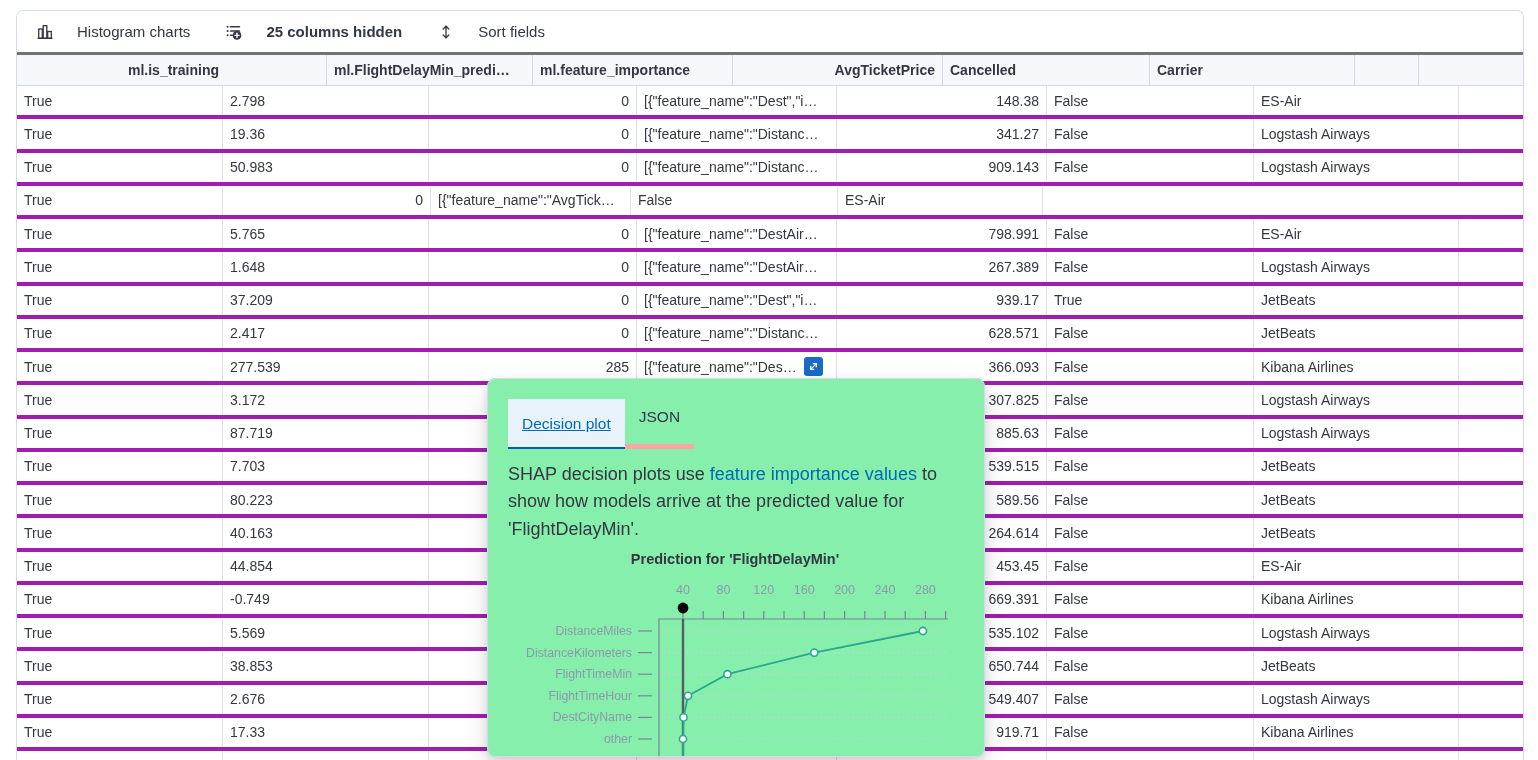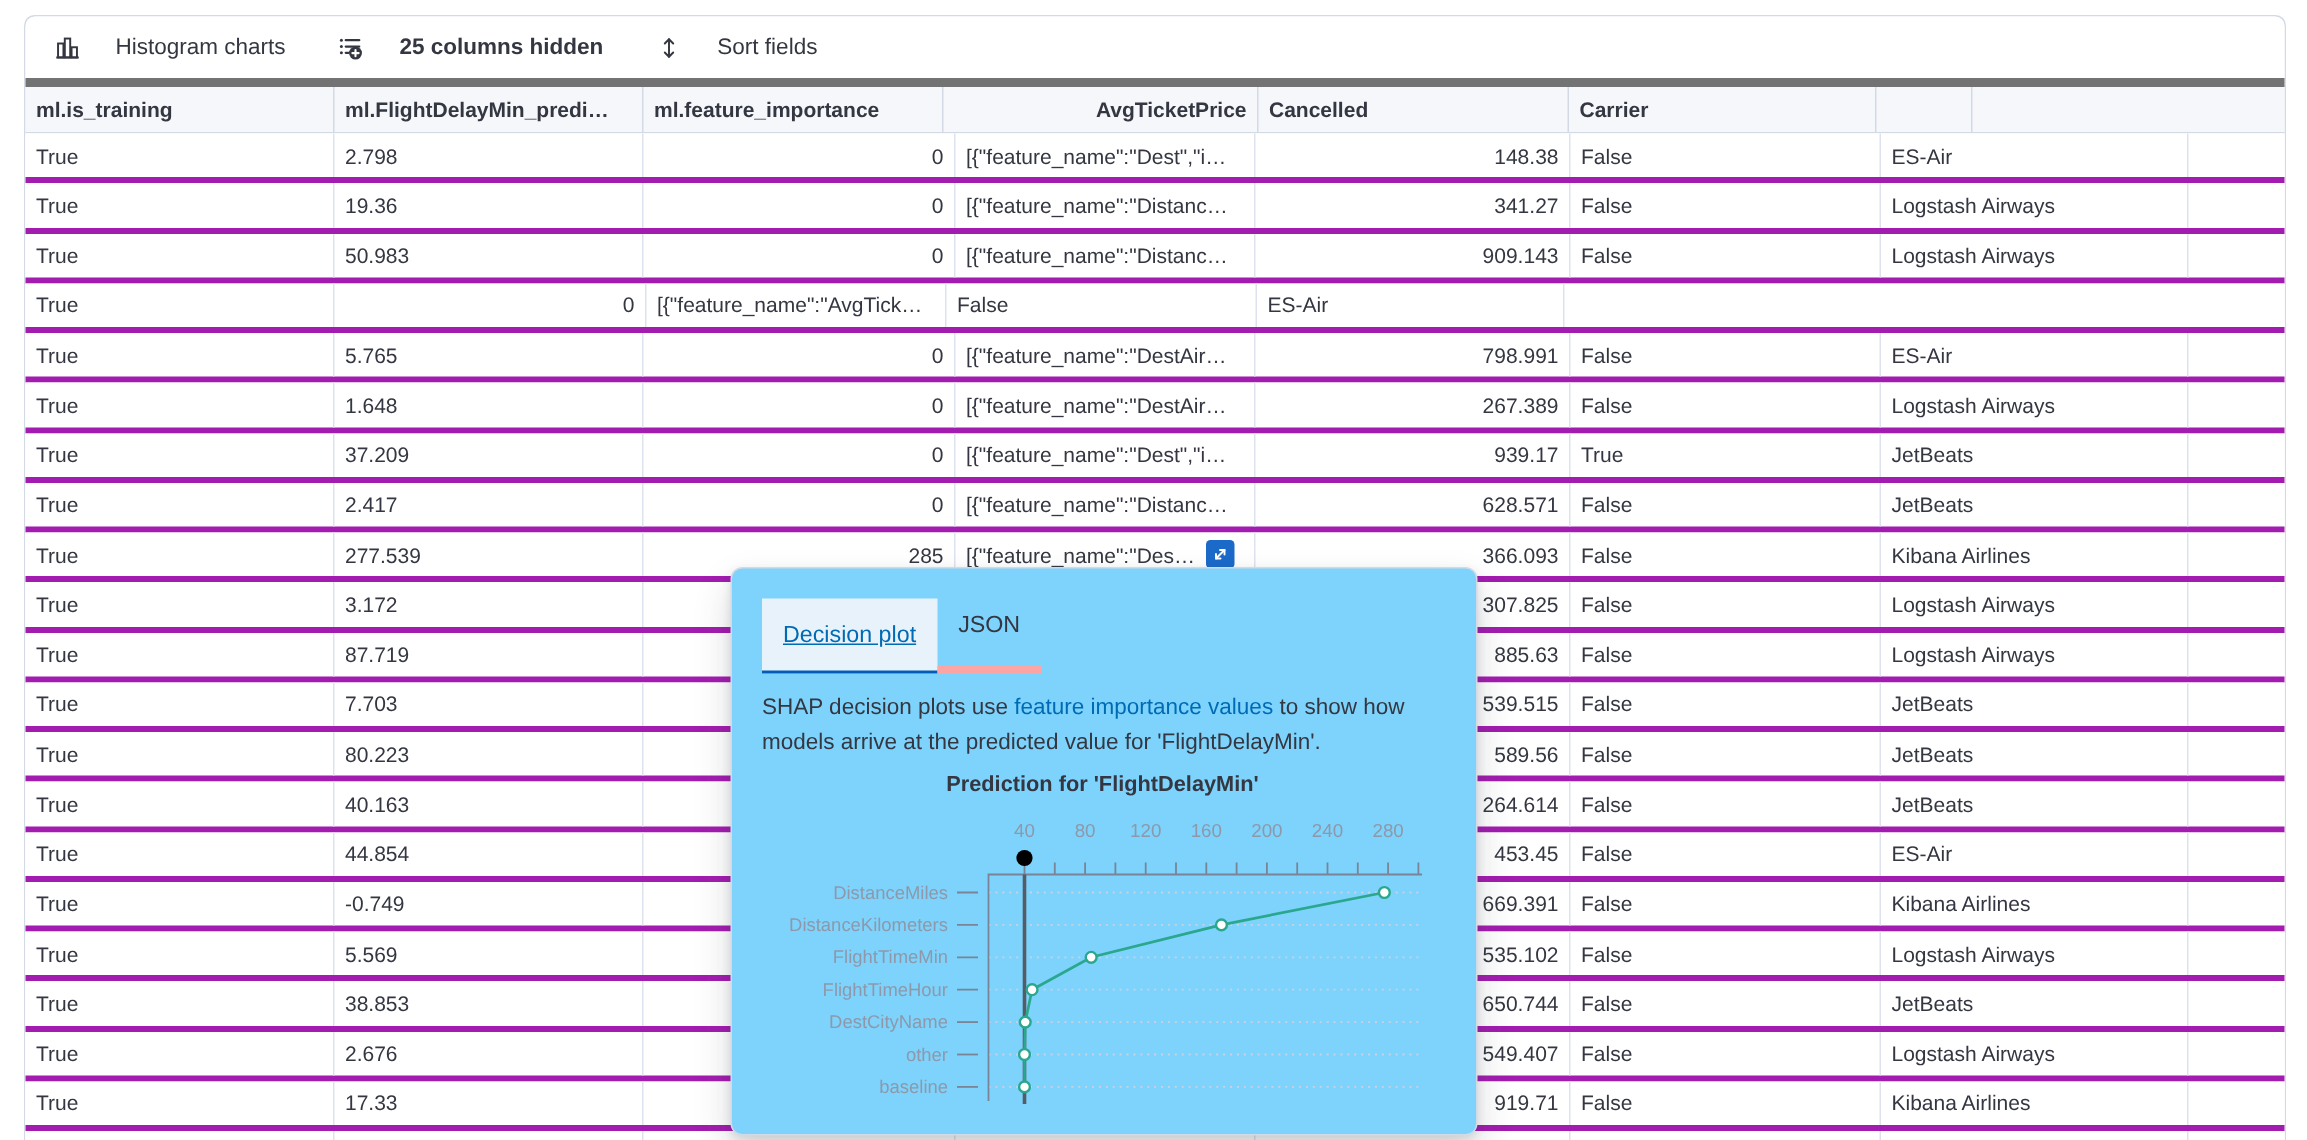--- a/index.html
+++ b/index.html
@@ -6,42 +6,42 @@
     font-family:"Liberation Sans",sans-serif;color:#343741;}
   .panel{position:absolute;left:16px;top:10px;width:1508px;height:750px;
     border:1px solid #d3dae6;border-bottom:none;border-radius:7px 7px 0 0;box-sizing:border-box;background:#fff;}
   
   .toolbar{height:41px;display:flex;align-items:center;padding-left:20px;background:#fff;border-radius:7px 7px 0 0;}
   .tbtn{display:flex;align-items:center;gap:24px;border:none;background:none;font-family:inherit;
     font-size:15px;color:#343741;margin-right:36px;padding:0;cursor:pointer;}
   .tbtn.bold{font-weight:700;}
   .ticon{width:16px;height:16px;display:inline-flex;}
   
-  .grid-header{display:flex;background:#f5f7fa;border-top:6px solid #737373;border-bottom:1px solid #d3dae6;
-    font-weight:700;font-size:14px;height:30px;box-sizing:content-box;}
+  .grid-header{display:flex;background:#f5f7fa;border-top:3px solid #737373;border-bottom:1px solid #d3dae6;
+    font-weight:700;font-size:14px;height:30px;box-sizing:content-box;justify-content:center;}
   .grid-body{background:#fff;}
   .grid-row{display:flex;height:33.25px;border-bottom:4px solid #a21caf;box-sizing:border-box;background:#fff;}
   .cell{box-sizing:border-box;padding:0 7px;white-space:nowrap;overflow:hidden;border-right:1px solid #dde3ee;
     display:flex;align-items:center;font-size:14px;}
   .grid-header .cell{border-right:1px solid #d3dae6;font-weight:700;}
   .cell.right{justify-content:flex-end;}
   .c0{width:206px}.c1{width:206px}.c2{width:208px}.c3{width:200px}.c4{width:210px}.c5{width:207px}.c6{width:205px}
   .c7{width:64px;border-right:none}
   .expand-btn{width:19px;height:19px;background:#1b6ac9;border:none;border-radius:3px;margin-left:7px;
     display:inline-flex;align-items:center;justify-content:center;flex:0 0 auto;cursor:pointer;padding:0;}
   
-  .popover{position:absolute;left:487px;top:378px;width:498px;height:379px;background:#7dd3fc;
+  .popover{position:absolute;left:487px;top:378px;width:498px;height:379px;background:#86efac;
     border:1px solid #d3dae6;border-radius:8px;box-shadow:0 12px 24px rgba(52,55,65,.18),0 2px 6px rgba(52,55,65,.12);
     z-index:10;box-sizing:border-box;padding-top:20px;overflow:hidden;}
   .tabs{margin:0 20px;display:flex;}
   .tab{font-size:15.5px;padding:9px 14px 10px;cursor:pointer;background:none;border:none;font-family:inherit;color:#343741;}
   .tab.active{background:#e8f2fb;color:#006bb4;text-decoration:underline;border-bottom:2px solid #005eb8;
     padding-bottom:8px;font-weight:500;}
   .tab.inactive{border-bottom:5px solid #fca5a5;padding-bottom:18px;}
-  .pop-desc{margin:12px 20px 0;font-size:15px;line-height:1.52;color:#343741;}
+  .pop-desc{margin:12px 20px 0;font-size:18px;line-height:1.52;color:#343741;}
   .pop-desc a{color:#006bb4;text-decoration:none;cursor:pointer;}
   .chart-title{margin-top:8px;width:470px;margin-left:12px;text-align:center;font-size:14.5px;font-weight:700;color:#343741;}
   .chart-svg{display:block;margin:2px 0 0 12px;}
 </style>
 </head>
 <body>
 
 <div class="panel">
 
   <div class="toolbar">

